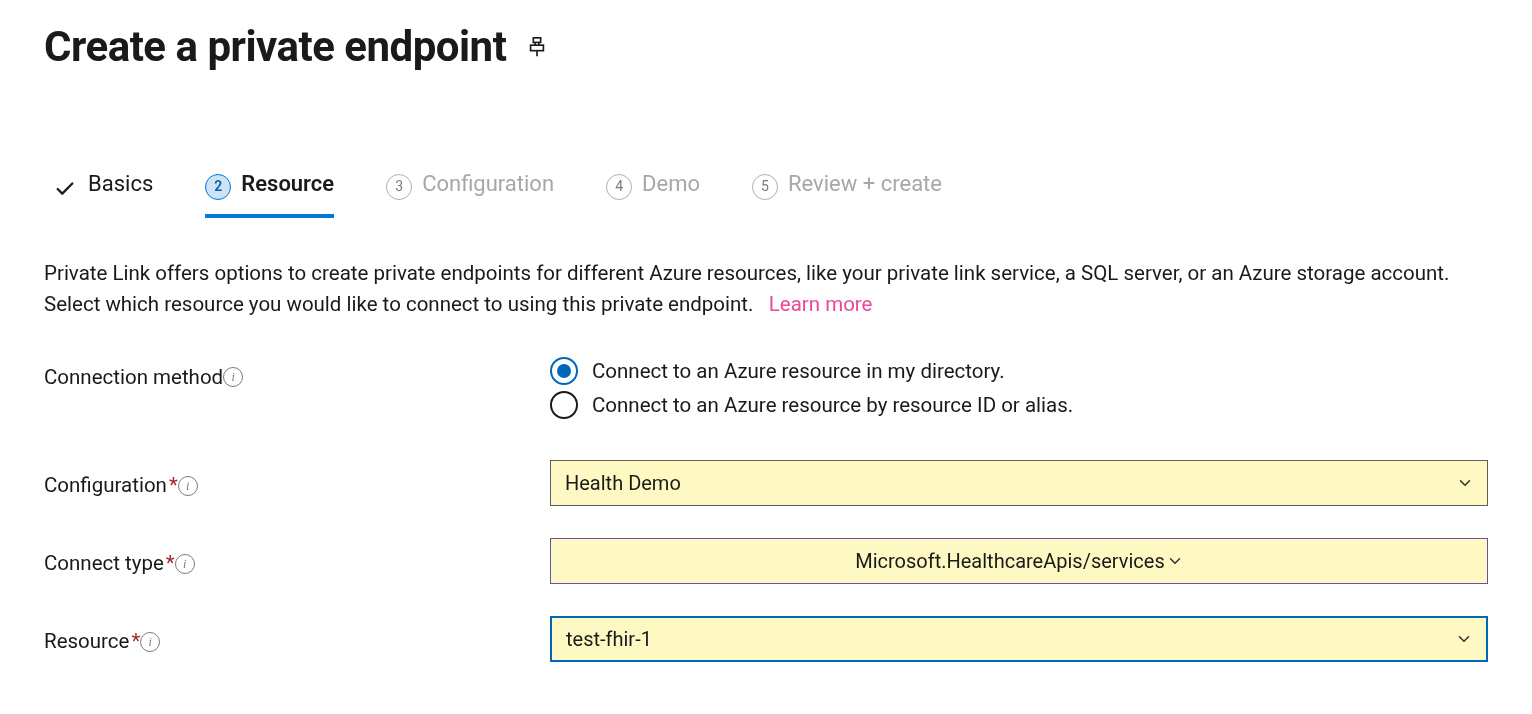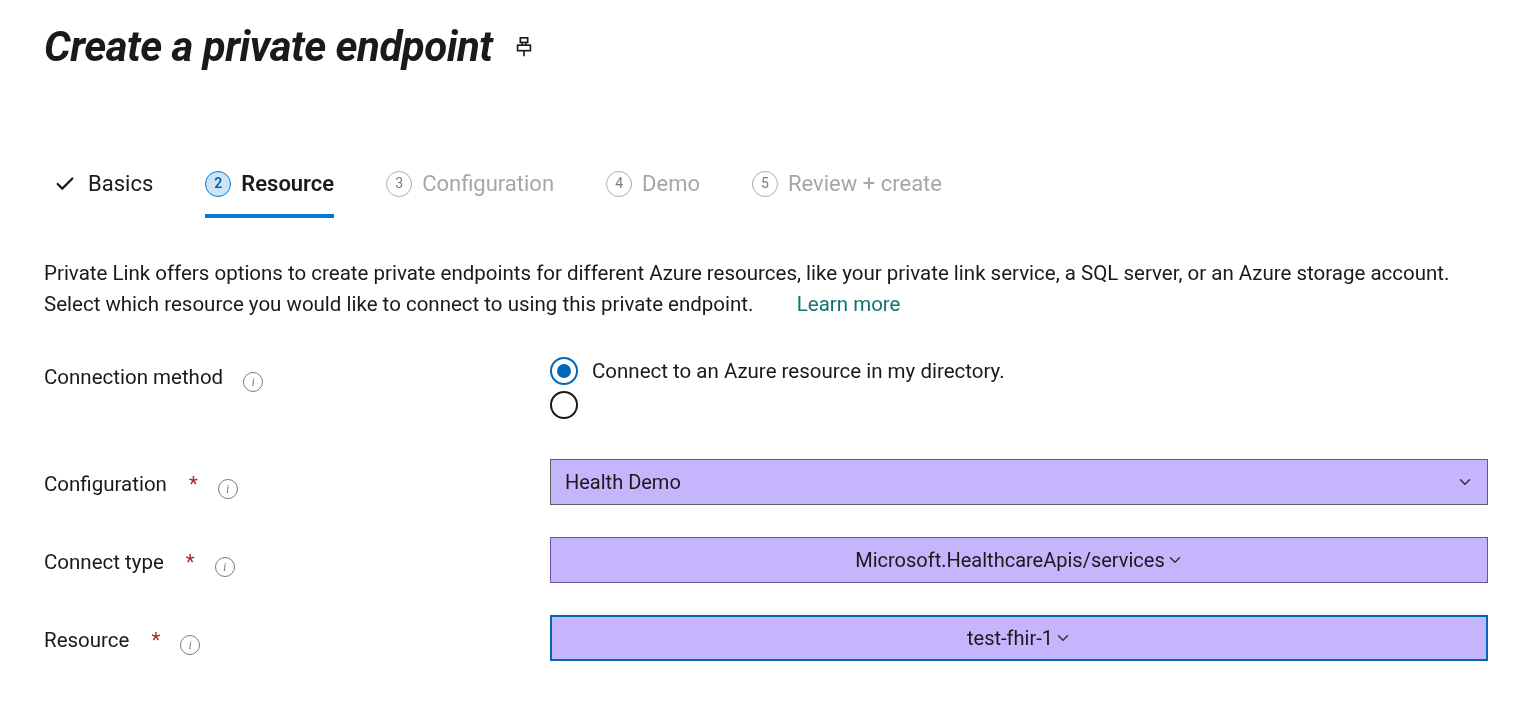--- a/index.html
+++ b/index.html
@@ -4,39 +4,39 @@
   <style>
     * { box-sizing: border-box; margin: 0; padding: 0; }
     body {
       font-family: "Segoe UI", -apple-system, BlinkMacSystemFont, Roboto, sans-serif;
       background: #ffffff;
       color: #1b1a19;
       padding: 18px 44px;
       font-size: 19px;
       line-height: 1.4;
     }
-    .header-row { display: flex; align-items: center; gap: 20px; font-style: italic; }
+    .header-row { display: flex; align-items: center; gap: 20px; }
     h1 {
       font-size: 42px;
       font-weight: 700;
       letter-spacing: -0.5px;
     }
     .pin-icon svg { display: block; }
 
     
     .tabs {
       display: flex;
       align-items: center;
       gap: 52px;
       margin-top: 92px;
       padding-left: 8px;
     }
     .tab {
       display: flex;
-      align-items: center;
+      align-items: flex-end;
       gap: 10px;
       padding-bottom: 14px;
       font-size: 22px;
       color: #a8a7a5;
       border-bottom: 4px solid transparent;
       cursor: pointer;
     }
     .tab.completed { color: #1b1a19; }
     .tab.active {
       color: #1b1a19;
@@ -70,34 +70,34 @@
     .tab .check svg { stroke: currentColor; }
 
     
     .description {
       margin-top: 40px;
       font-size: 20.5px;
       color: #1b1a19;
       max-width: 1460px;
       line-height: 1.55;
     }
-    .description a { color: #0f766e; text-decoration: none; margin-left: 28px; }
+    .description a { color: #ec4899; text-decoration: none; }
 
     
     .form { margin-top: 36px; }
     .form-row {
       display: flex;
       align-items: center;
       margin-top: 20px;
     }
     .form-row.tall { align-items: flex-start; }
     .label {
       display: flex;
-      align-items: flex-end;
-      gap: 20px;
+      align-items: center;
+      gap: 0;
       width: 506px;
       font-size: 20.5px;
       color: #1b1a19;
       padding-top: 6px;
     }
     .req { color: #a4262c; margin-left: 2px; }
     .info-icon {
       display: inline-flex;
       align-items: center;
       justify-content: center;
@@ -136,32 +136,32 @@
     .radio-label { font-size: 20.5px; }
 
     
     .select {
       display: flex;
       align-items: center;
       justify-content: space-between;
       height: 46px;
       border: 1px solid #605e5c;
       padding: 0 12px 0 14px;
-      background: #c4b5fd;
+      background: #fef9c3;
       cursor: pointer;
       font-size: 20px;
       color: #1b1a19;
     }
     .select .chev {
       width: 20px; height: 20px;
       display: flex; align-items: center; justify-content: center;
       color: #323130;
     }
     .select.purple { border: 1px solid #6f4fa0; justify-content: center; }
-    .select.focus  { border: 2px solid #0067b8; justify-content: center; }
+    .select.focus  { border: 2px solid #0067b8; }
 
     .spacer-above { margin-top: 40px; }
   </style>
 </head>
 <body>
 
 <div class="header-row">
   <h1>Create a private endpoint</h1>
   <span class="pin-icon">
     <svg width="22" height="22" viewBox="0 0 24 24" fill="none">
@@ -219,20 +219,21 @@
         <div class="radio-option selected">
           <span class="radio-outer">
               <span class="radio-inner"></span>
             </span>
           <span class="radio-label">Connect to an Azure resource in my directory.</span>
         </div>
         <div class="radio-option">
           <span class="radio-outer">
               <span class="radio-inner"></span>
             </span>
+          <span class="radio-label">Connect to an Azure resource by resource ID or alias.</span>
         </div>
       </div>
     </div>
   </div>
 
   <div class="form-row spacer-above">
     <div class="label">
       <span>Configuration</span>
       <span class="req">*</span>
       <span class="info-icon">i</span>

